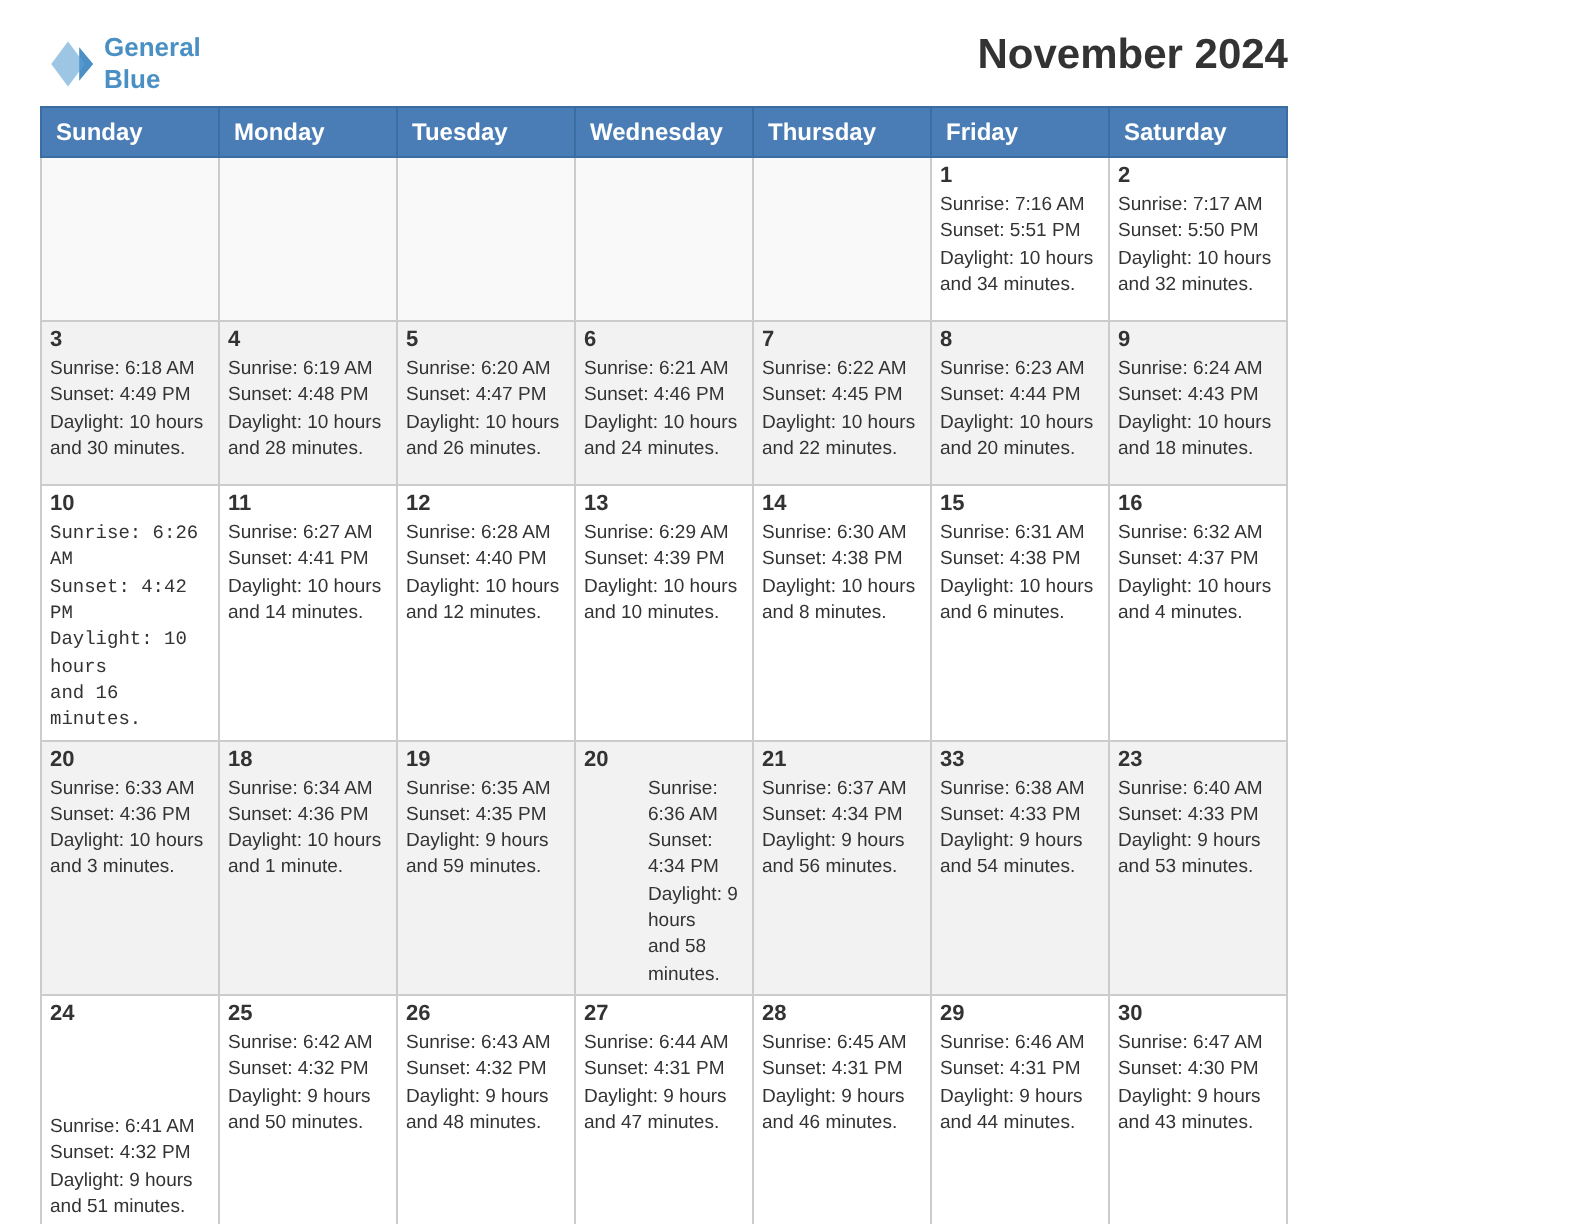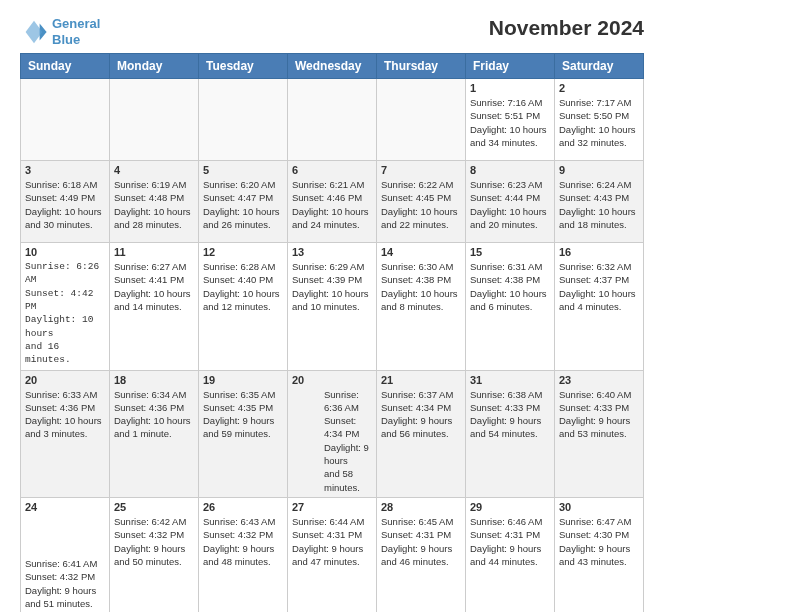--- a/index.html
+++ b/index.html
@@ -283,21 +283,21 @@
 and 58 minutes.</div>
           </td>
           <td class="alt-row">
             <div class="day-num">21</div>
             <div class="day-info" style="white-space: pre-line;">Sunrise: 6:37 AM
 Sunset: 4:34 PM
 Daylight: 9 hours
 and 56 minutes.</div>
           </td>
           <td class="alt-row">
-            <div class="day-num">31</div>
+            <div class="day-num">33</div>
             <div class="day-info" style="white-space: pre-line;">Sunrise: 6:38 AM
 Sunset: 4:33 PM
 Daylight: 9 hours
 and 54 minutes.</div>
           </td>
           <td class="alt-row">
             <div class="day-num">23</div>
             <div class="day-info" style="white-space: pre-line;">Sunrise: 6:40 AM
 Sunset: 4:33 PM
 Daylight: 9 hours

